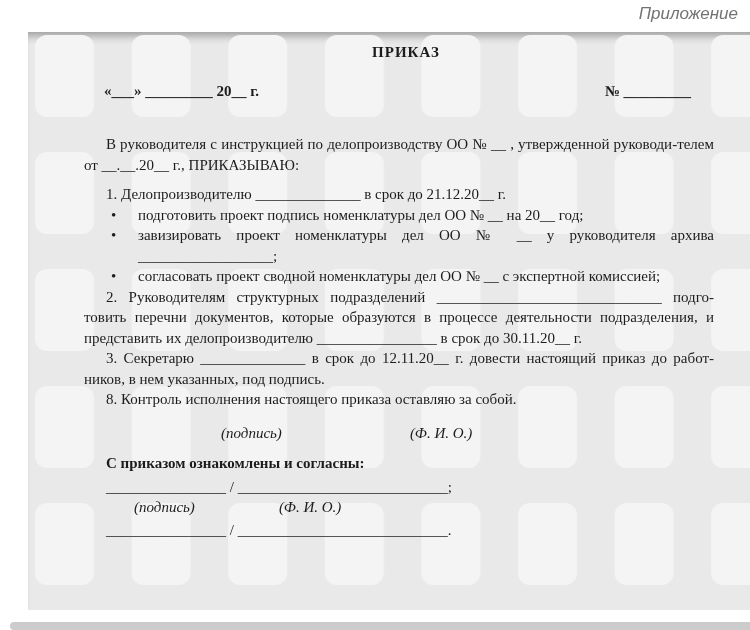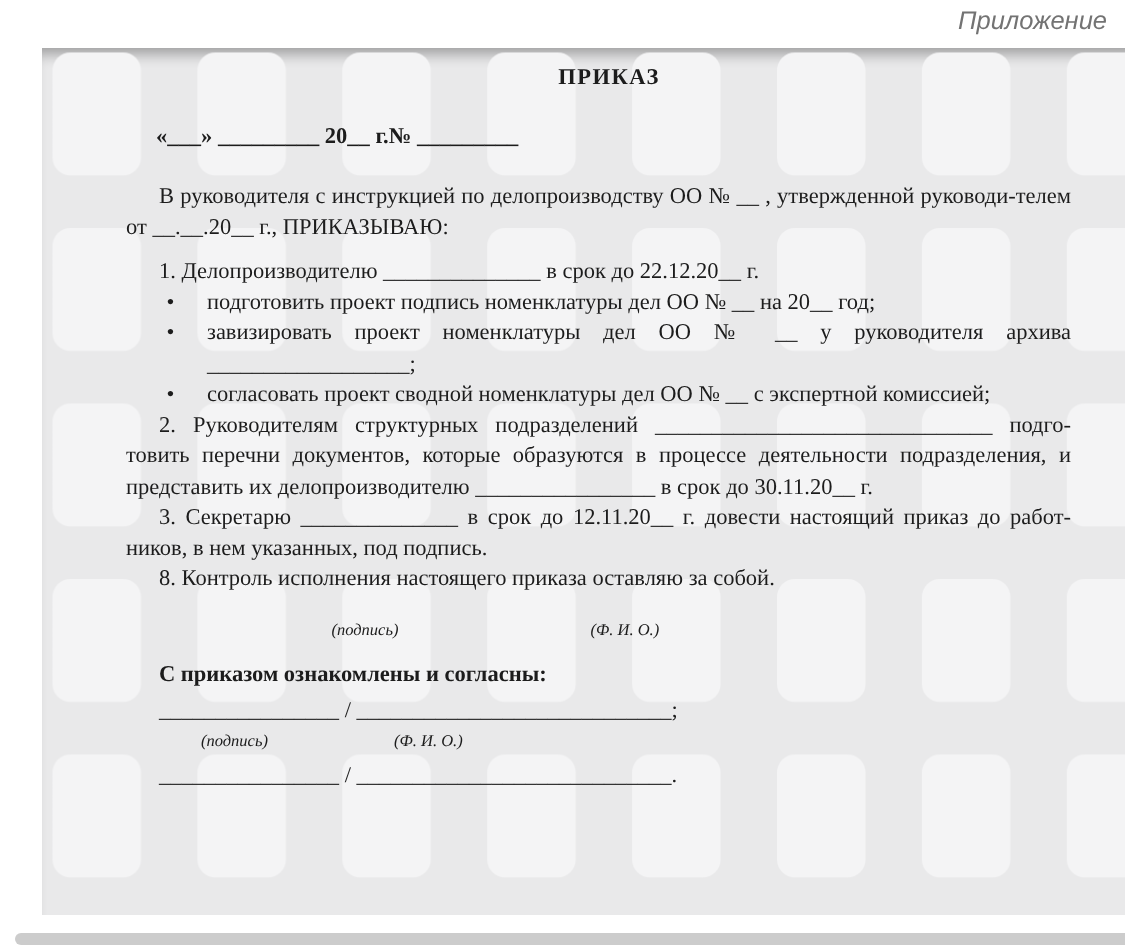--- a/index.html
+++ b/index.html
@@ -22,31 +22,31 @@
   .sheet-pattern{position:absolute;left:0;top:0;width:100%;height:100%;display:block;}
   .content{
     position:absolute;left:56px;top:10px;width:630px;
     font-size:15px;line-height:20.5px;
   }
   .doc-title{
     text-align:center;font-weight:bold;letter-spacing:1px;
     padding-left:14px;margin-bottom:18px;
   }
   .meta-row{
-    display:flex;font-weight:bold;
-    padding-left:20px;padding-right:23px;margin-bottom:20px;
+    display:flex;justify-content:space-between;font-weight:bold;
+    padding-left:20px;padding-right:23px;margin-bottom:33px;
   }
   .subject{font-weight:bold;text-indent:22px;margin-bottom:22px;}
   .para{margin:0;text-align:justify;text-indent:22px;}
   .para.gap-top{margin-top:9px;}
   ul.bullets{list-style:none;margin:0;padding:0 0 0 54px;text-align:justify;}
   ul.bullets li{position:relative;}
   ul.bullets li::before{content:"\2022";position:absolute;left:-27px;top:0;}
   .sig-block{margin-top:14px;padding-left:22px;}
-  .cap-row{display:flex;font-style:italic;font-size:11px;line-height:18px;}
+  .cap-row{display:flex;font-style:italic;font-size:15px;line-height:18px;}
   .sig-caps .c1{margin-left:115px;}
   .sig-caps .c2{margin-left:128px;}
   .ack-block{margin-top:11px;}
   .ack-heading{font-weight:bold;padding-left:22px;}
   .ack-line{padding-left:22px;margin-top:4px;}
   .ack-caps .c1{margin-left:50px;}
   .ack-caps .c2{margin-left:84px;}
   .bottom-bar{
     position:absolute;left:10px;top:622px;width:740px;height:8px;
     background:#cccccc;border-radius:4px 0 0 4px;
@@ -71,21 +71,21 @@
     <div class="doc-title">ПРИКАЗ</div>
 
     <div class="meta-row">
       <span>«___» _________ 20__ г.</span>
       <span>№ _________</span>
     </div>
 
 
     <p class="para">В руководителя с инструкцией по делопроизводству ОО № __ , утвержденной руководи-телем от __.__.20__ г., ПРИКАЗЫВАЮ:</p>
 
-    <p class="para gap-top">1. Делопроизводителю ______________ в срок до 22.12.20__ г.</p>
+    <p class="para gap-top">1. Делопроизводителю ______________ в срок до 21.12.20__ г.</p>
 
     <ul class="bullets">
       <li>подготовить проект подпись номенклатуры дел ОО № __  на 20__ год;</li>
       <li>завизировать проект номенклатуры дел ОО № __ у руководителя архива __________________;</li>
       <li>согласовать проект сводной номенклатуры дел ОО № __ с экспертной комиссией;</li>
     </ul>
 
     <p class="para">2. Руководителям структурных подразделений ______________________________ подго-товить перечни документов, которые образуются в процессе деятельности подразделения, и представить их делопроизводителю ________________ в срок до 30.11.20__ г.</p>
     <p class="para">3. Секретарю ______________ в срок до 12.11.20__ г. довести настоящий приказ до работ-ников, в нем указанных, под подпись.</p>
     <p class="para">8. Контроль исполнения настоящего приказа оставляю за собой.</p>

